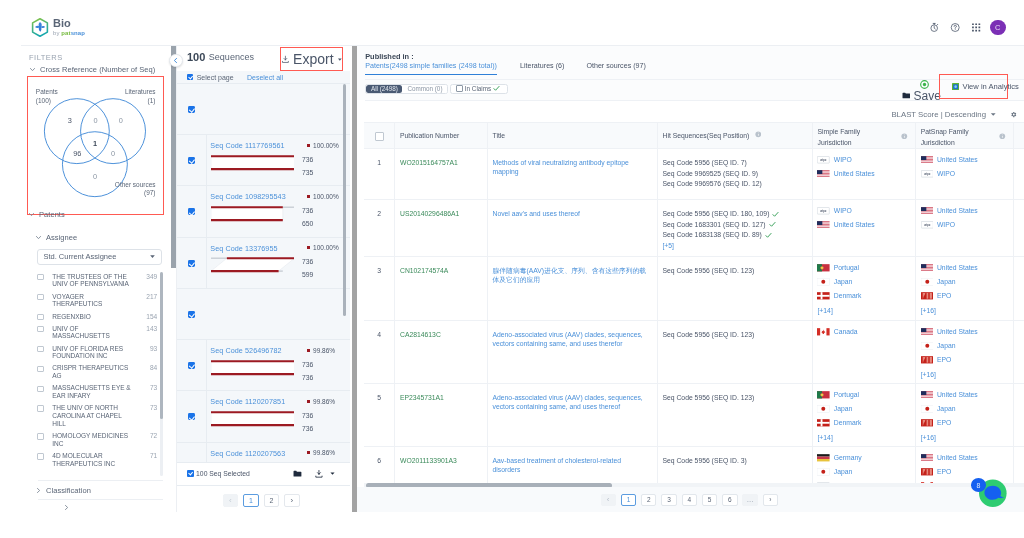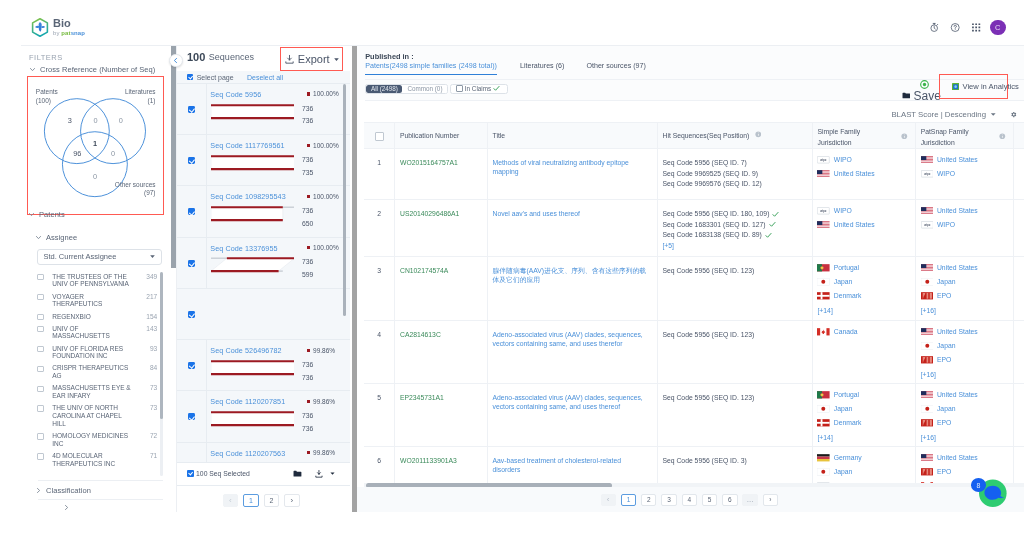--- a/index.html
+++ b/index.html
@@ -64,21 +64,21 @@
         box-shadow:0 1px 2px rgba(0,0,0,.12); z-index:5; }
 
   
   .seqcol { position:absolute; left:155px; top:0; width:173px; height:467px; background:#fff;
             border-left:1px solid #eceff3; }
   .seq-head { position:absolute; left:0; top:0; width:173px; height:25.3px; display:flex; align-items:center; padding:0 0 3.5px 10px; }
   .seq-n { font-size:11px; font-weight:bold; color:#3c4858; letter-spacing:0; }
   .seq-nlabel { font-size:9px; color:#5a6576; margin-left:3.5px; }
   .export-box { position:absolute; left:103.3px; top:0.9px; width:62.9px; height:24.3px; border:1.1px solid #ff5a52;
                 display:flex; align-items:center; justify-content:center; gap:3px; }
-  .export-box span { font-size:11px; color:#4a5568;text-align:right; }
+  .export-box span { font-size:14px; color:#4a5568;text-align:right; }
   .seq-sub { position:absolute; left:0; top:25.3px; width:173px; height:12.6px; background:#f4f7fa;
              display:flex; align-items:center; padding-left:10.1px; gap:0; border-bottom:1px solid #e7ecf1; }
   .cb-on { width:6.2px; height:6.2px; border-radius:1px; background:#1a73e8; position:relative; flex:none; }
   .cb-on:after { content:""; position:absolute; left:1.6px; top:1px; width:2.2px; height:3.4px;
                  border:solid #fff; border-width:0 1px 1px 0; transform:rotate(40deg); }
   .seq-sub .t1 { font-size:7px; color:#5a6576; margin-left:3.4px; }
   .seq-sub .t2 { font-size:7px; color:#4a90d9; margin-left:13.3px; }
   .seqlist { position:absolute; left:0; top:37.9px; width:173px; height:387px; overflow:hidden; }
   .seqitem { position:relative; height:51.25px; border-bottom:1px solid #e7ecf1; background:#f4f7fa; }
   .seqitem .cb { position:absolute; left:10.7px; top:22px; width:7.1px; height:7.1px; border-radius:1.4px; background:#1a73e8; }
@@ -367,35 +367,20 @@
         </div>
       </div>
       <div class="seq-sub">
         <div class="cb-on"></div>
         <span class="t1">Select page</span>
         <span class="t2">Deselect all</span>
       </div>
       <div class="seqlist">
           <div class="seqitem">
   <div class="cb"></div>
-  <div class="seqbody">
-    <div class="seqcode">Seq Code 5956</div>
-    <div class="seqpct">
-                <i class="pctsq"></i>
-                <span>100.00%</span>
-              </div>
-    <svg class="seqbars" viewBox="0 0 83.5 18.5">
-      <path d="M0.00 2.2 L83.50 2.2 L83.50 15.1 L0.00 15.1 Z" fill="#ffffff" stroke="#e2e7ec" stroke-width="0.5"></path>
-
-      <line x1="0.00" y1="2.2" x2="83.50" y2="2.2" stroke="#9c1a22" stroke-width="2.1"></line>
-      <line x1="0.00" y1="15.1" x2="83.50" y2="15.1" stroke="#9c1a22" stroke-width="2.1"></line>
-    </svg>
-    <div class="seqlen1">736</div>
-    <div class="seqlen2">736</div>
-  </div>
 </div>
 <div class="seqitem">
   <div class="cb"></div>
   <div class="seqbody">
     <div class="seqcode">Seq Code 1117769561</div>
     <div class="seqpct">
                 <i class="pctsq"></i>
                 <span>100.00%</span>
               </div>
     <svg class="seqbars" viewBox="0 0 83.5 18.5">

